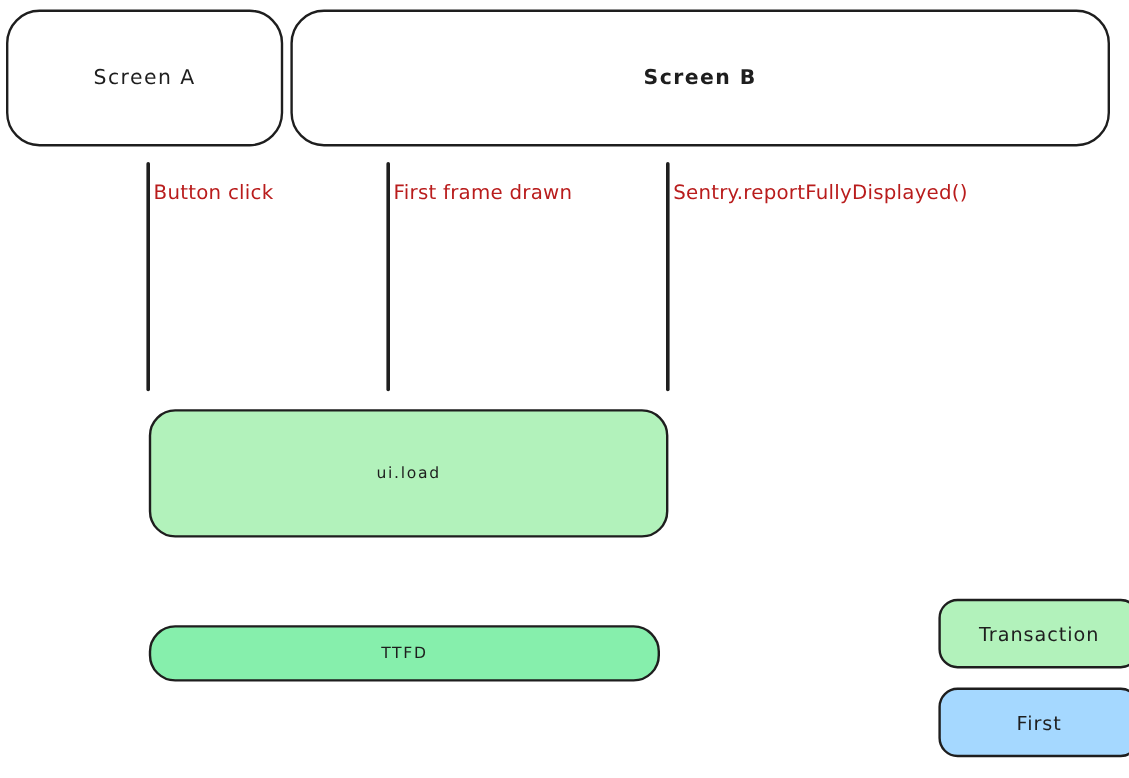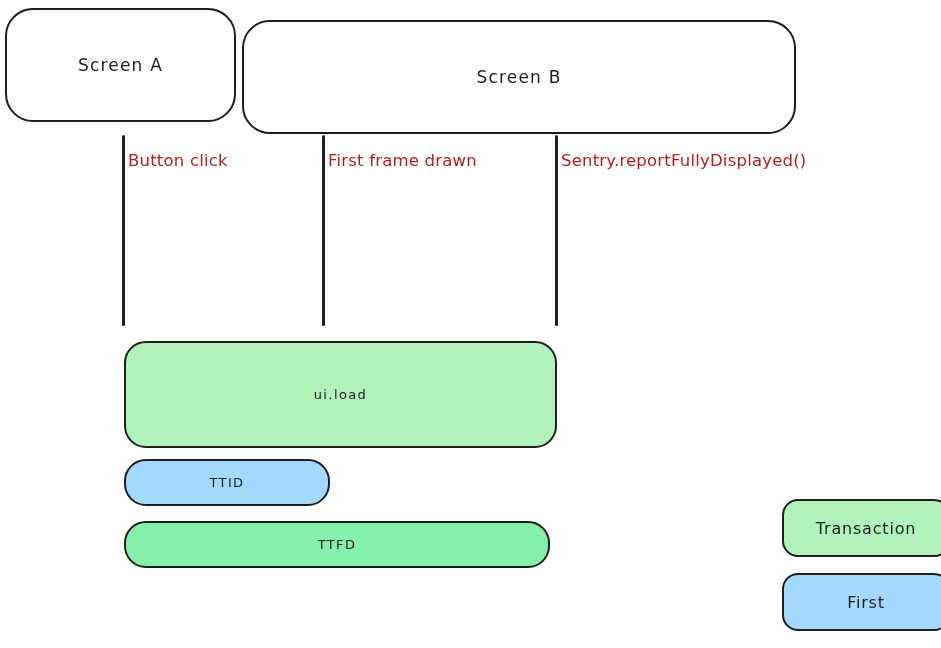--- a/index.html
+++ b/index.html
@@ -72,39 +72,36 @@
 </style>
 </head>
 <body>
 
 <div id="canvas">
 
   <div class="box screen-box" id="screen-a-box" style="left: 5px; top: 8px; width: 231px; height: 114px;">
     <span class="label">Screen A</span>
   </div>
 
-  <div class="box screen-box" id="screen-b-box" style="left: 242px; top: 20px; width: 554px; height: 114px;">
+  <div class="box screen-box" id="screen-b-box" style="left: 242px; top: 8px; width: 683px; height: 114px; font-weight: bold;">
     <span class="label">Screen B</span>
   </div>
 
   <div class="vline" id="vline-0" style="left: 122px; top: 135px; height: 191px;"></div>
   <div class="vline" id="vline-1" style="left: 322px; top: 135px; height: 191px;"></div>
   <div class="vline" id="vline-2" style="left: 555px; top: 135px; height: 191px;"></div>
 
   <div class="marker-label" id="mlabel-0" style="left: 128px; top: 153px;">Button click</div>
   <div class="marker-label" id="mlabel-1" style="left: 328px; top: 153px;">First frame drawn</div>
   <div class="marker-label" id="mlabel-2" style="left: 561px; top: 153px;">Sentry.reportFullyDisplayed()</div>
 
   <div class="box bar fill-green" id="bar-0" style="left: 124px; top: 341px; width: 433px; height: 107px; background: rgb(178, 242, 187);">
     <span class="label">ui.load</span>
   </div>
 
-  <div class="box bar fill-blue" id="bar-1" style="left: 124px; top: 459px; width: 206px; height: 47px; background: rgb(165, 216, 255);">
-    <span class="label">TTID</span>
-  </div>
 
   <div class="box bar fill-blue" id="bar-2" style="left: 124px; top: 521px; width: 426px; height: 47px; background: #86efac;">
     <span class="label">TTFD</span>
   </div>
 
   <div class="box legend-box fill-green" id="legend-0" style="left: 757px; top: 499px; width: 168px; height: 58px; background: rgb(178, 242, 187);">
     <span class="label">Transaction</span>
   </div>
 
   <div class="box legend-box fill-blue" id="legend-1" style="left: 757px; top: 573px; width: 168px; height: 58px; background: rgb(165, 216, 255);">

